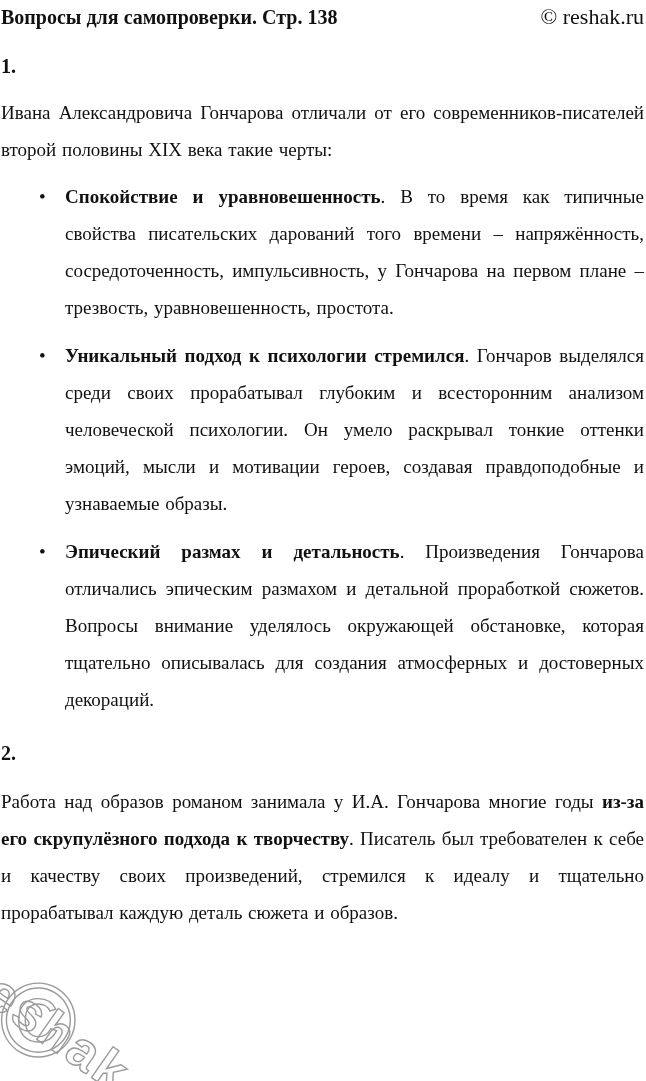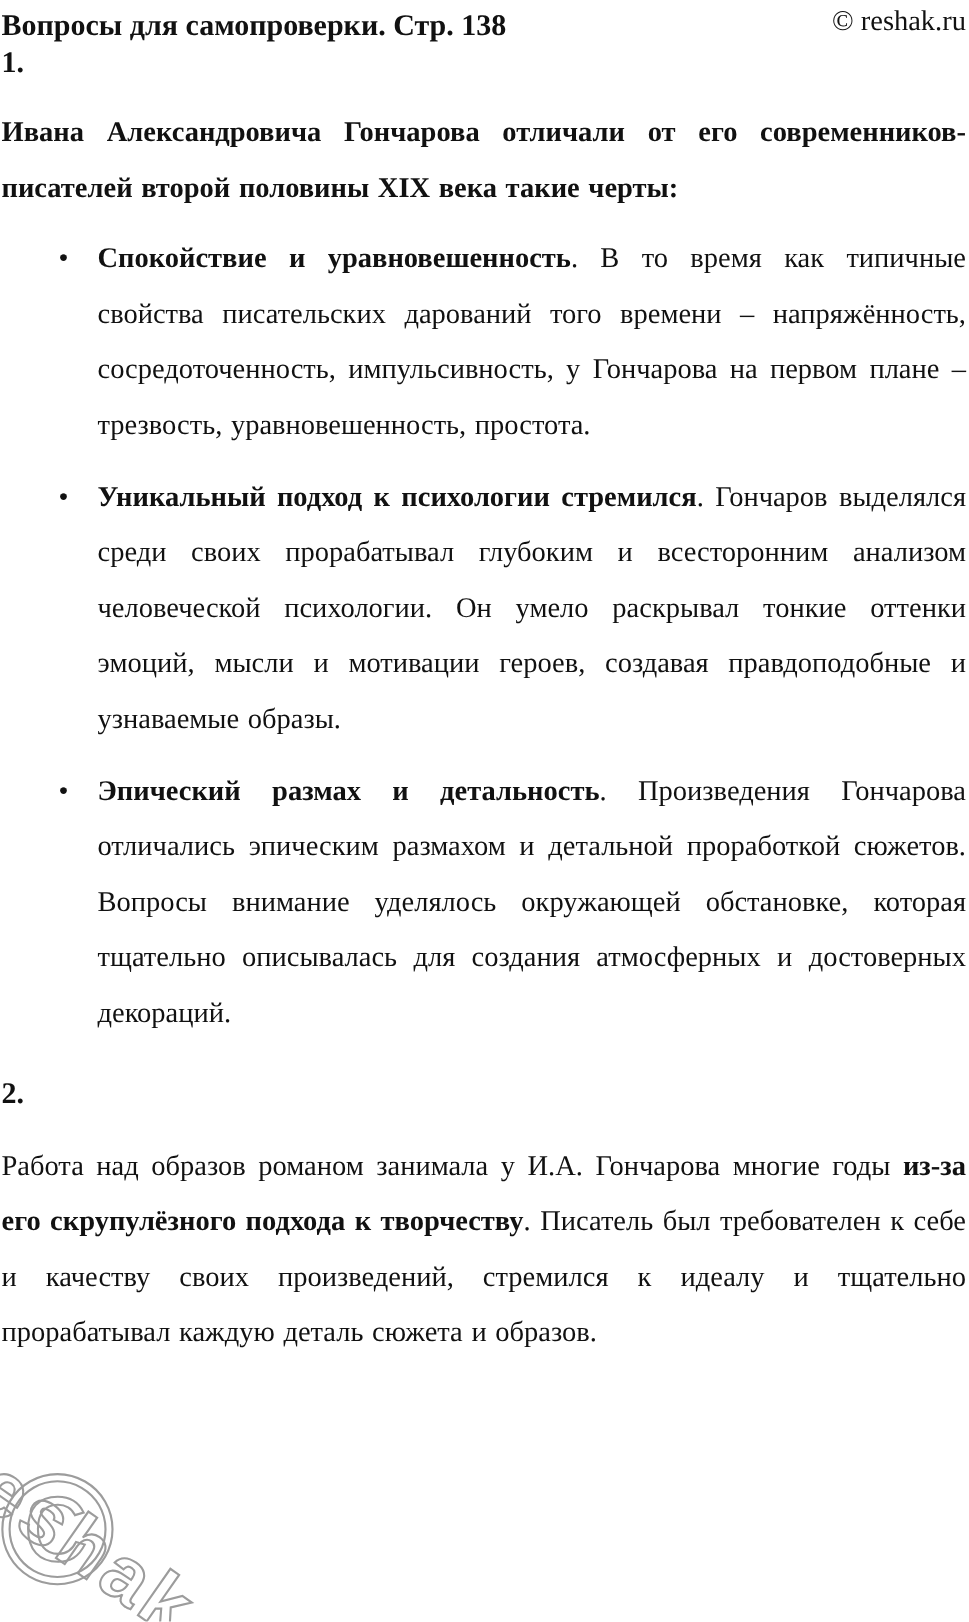--- a/index.html
+++ b/index.html
@@ -17,46 +17,47 @@
     color: #111111;
   }
   .page {
     position: relative;
     z-index: 1;
     padding: 4px 2px 0 1px;
   }
   .doc-header {
     display: flex;
     justify-content: space-between;
-    align-items: flex-start;
+    align-items: center;
+    margin-bottom: 24px;
   }
   .doc-title {
     font-weight: bold;
     font-size: 20px;
     line-height: 26px;
   }
   .doc-copyright {
-    font-size: 19px;
+    font-size: 22px;
     font-weight: normal;
   }
   .section-number {
     font-weight: bold;
     font-size: 20px;
     line-height: 24px;
     margin: 0 0 16px 0;
   }
   .para {
     text-align: justify;
     text-align-last: left;
     line-height: 37px;
     margin: 0 0 10px 0;
     word-spacing: 1px;
   }
   .para-bold {
-    font-weight: bold;
+    font-weight: normal;
   }
   ul.traits {
     list-style: none;
     margin: 2px 0 23px 0;
     padding: 0 0 0 64px;
   }
   ul.traits li {
     position: relative;
     text-align: justify;
     text-align-last: left;

